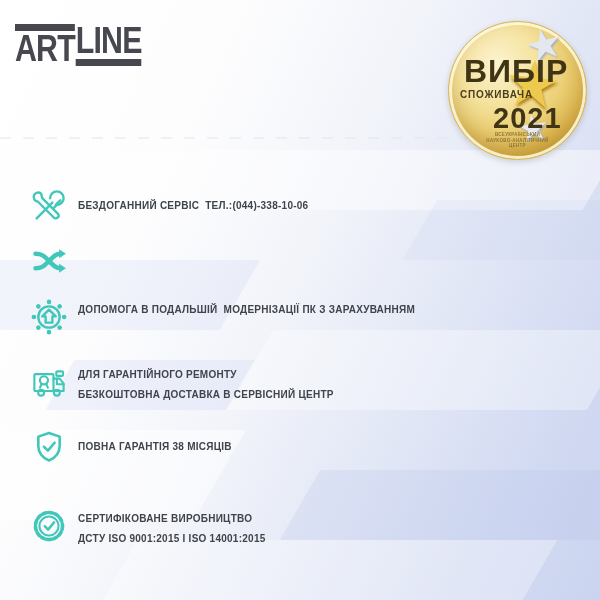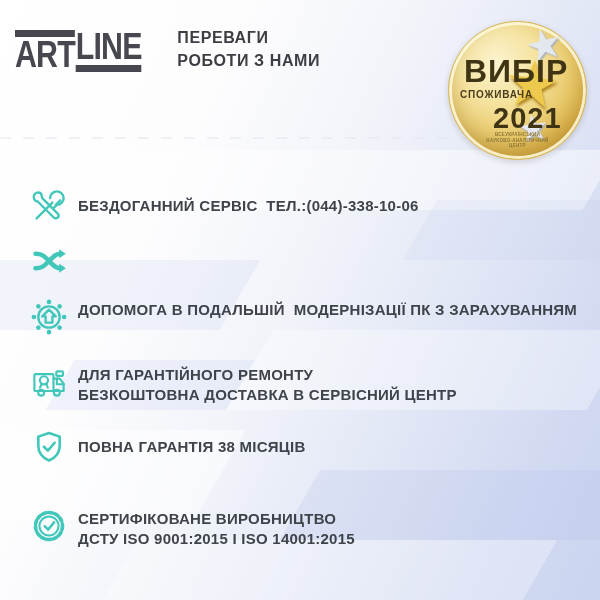--- a/index.html
+++ b/index.html
@@ -39,21 +39,21 @@
   .medal .mfoot{position:absolute;left:0;top:110px;width:100%;text-align:center;color:#8d7634;
     font-size:4.5px;line-height:5.5px;font-weight:bold;letter-spacing:.3px;}
   .star{position:absolute;line-height:1;}
   .star-top{left:76px;top:2px;font-size:42px;color:#e3e7ee;text-shadow:1px 2px 2px #a8afbc;transform:rotate(-14deg);}
   .star-mid{left:55px;top:30px;font-size:64px;color:#edc94e;text-shadow:1px 3px 3px #b08622;transform:rotate(6deg);}
   .star-bot{left:68px;top:88px;font-size:36px;color:#e6e9ef;text-shadow:1px 2px 2px #a8afbc;transform:rotate(-8deg);}
 
   
   .benefit{position:absolute;left:31px;display:flex;align-items:flex-start;}
   .b-icon{width:36px;height:36px;flex:0 0 36px;margin-right:11px;}
-  .b-text{color:#3f444b;font-weight:bold;font-size:15px;line-height:20px;letter-spacing:.25px;padding-top:1px;}
+  .b-text{color:#3f444b;font-weight:bold;font-size:10px;line-height:20px;letter-spacing:.25px;padding-top:1px;}
   .b-line{white-space:pre-wrap;}
   .one-line .b-text{padding-top:8px;}
   svg{display:block;}
 </style>
 </head>
 <body>
 
 <div class="dash-row"></div>
 <div class="facet f1"></div>
 <div class="facet f2"></div>
@@ -61,24 +61,20 @@
 <div class="facet f4"></div>
 <div class="facet f5"></div>
 <div class="facet f6"></div>
 <div class="facet f7"></div>
 <div class="facet f8"></div>
 
 <div class="header">
   <div class="logo">
     <span class="logo-art">ART</span>
       <span class="logo-line">LINE</span>
-  </div>
-  <div class="tagline">
-    <div>ПЕРЕВАГИ</div>
-    <div>РОБОТИ З НАМИ</div>
   </div>
 </div>
 
 <div class="medal">
   <span class="star star-top">★</span>
   <span class="star star-mid">★</span>
   <span class="star star-bot">★</span>
   <div class="m1">ВИБІР</div>
   <div class="m2">СПОЖИВАЧА</div>
   <div class="m3">2021</div>

